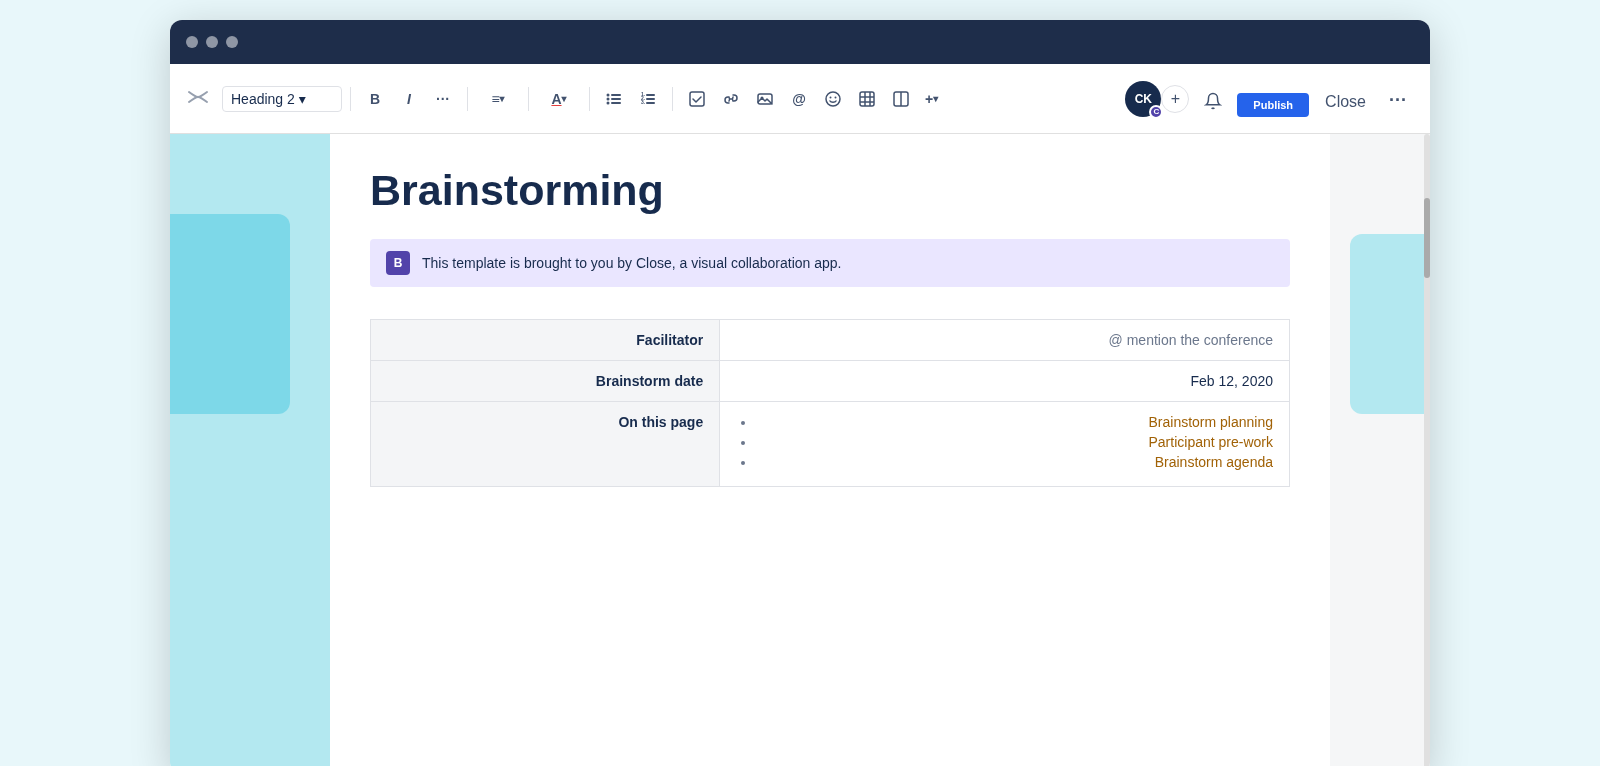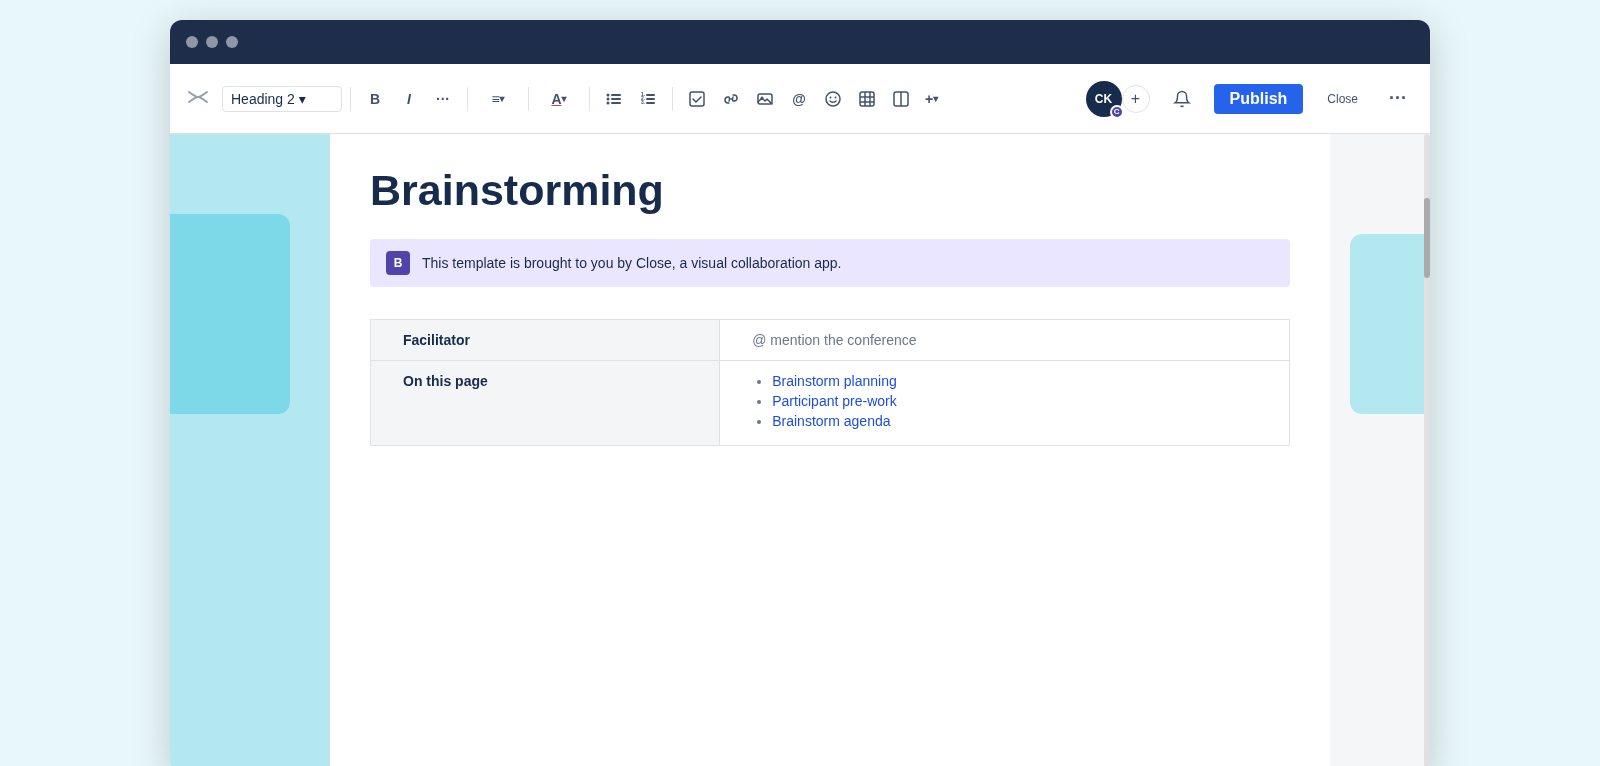--- a/index.html
+++ b/index.html
@@ -90,22 +90,22 @@
 
     .toolbar-btn-group {
       display: flex;
       align-items: center;
       gap: 2px;
     }
 
     .toolbar-right {
       margin-left: auto;
       display: flex;
-      align-items: center;
-      gap: 16px;
+      align-items: flex-end;
+      gap: 8px;
     }
 
     .avatar {
       width: 36px; height: 36px;
       border-radius: 50%;
       background: #172b4d;
       display: flex;
       align-items: center;
       justify-content: center;
       color: white;
@@ -149,29 +149,29 @@
       color: #42526e;
       font-size: 18px;
     }
 
     .publish-btn {
       background: #2563eb;
       color: white;
       border: none;
       border-radius: 4px;
       padding: 6px 16px;
-      font-size: 16px;
+      font-size: 11px;
       font-weight: 600;
       cursor: pointer;
     }
 
     .close-btn {
       background: transparent;
       border: none;
-      font-size: 12px;
+      font-size: 16px;
       color: #42526e;
       cursor: pointer;
       padding: 6px 8px;
     }
 
     
     .content-area {
       display: flex;
       background: #f5f6f7;
       min-height: 640px;
@@ -271,35 +271,36 @@
 
     
     .info-table {
       width: 100%;
       border-collapse: collapse;
       border: 1px solid #dfe1e6;
       border-radius: 4px;
     }
     .info-table td {
       border: 1px solid #dfe1e6;
-      padding: 12px 32px;
+      padding: 12px 16px;
       font-size: 14px;
       vertical-align: top;
+      text-align: right;
     }
     .info-table .label-cell {
       background: #f4f5f7;
       font-weight: 700;
       color: #172b4d;
       width: 38%;
     }
     .info-table .value-cell {
       color: #6b778c;
     }
     .info-table .value-cell .link {
-      color: #1d4ed8;
+      color: #a16207;
       text-decoration: none;
       cursor: pointer;
     }
     .info-table .date-value {
       color: #172b4d;
     }
     .participants-cell {
       line-height: 2;
     }
     .on-this-page-cell ul {
@@ -471,20 +472,24 @@
 
       <table class="info-table">
         <tbody>
 
           <tr>
             <td class="label-cell">Facilitator</td>
             <td class="value-cell">@ mention the conference</td>
           </tr>
 
 
+          <tr>
+            <td class="label-cell">Brainstorm date</td>
+            <td class="value-cell date-value">Feb 12, 2020</td>
+          </tr>
 
 
           <tr>
             <td class="label-cell">On this page</td>
             <td class="value-cell on-this-page-cell">
               <ul>
                 <li><a class="link">Brainstorm planning</a></li>
                 <li><a class="link">Participant pre-work</a></li>
                 <li><a class="link">Brainstorm agenda</a></li>
               </ul>

